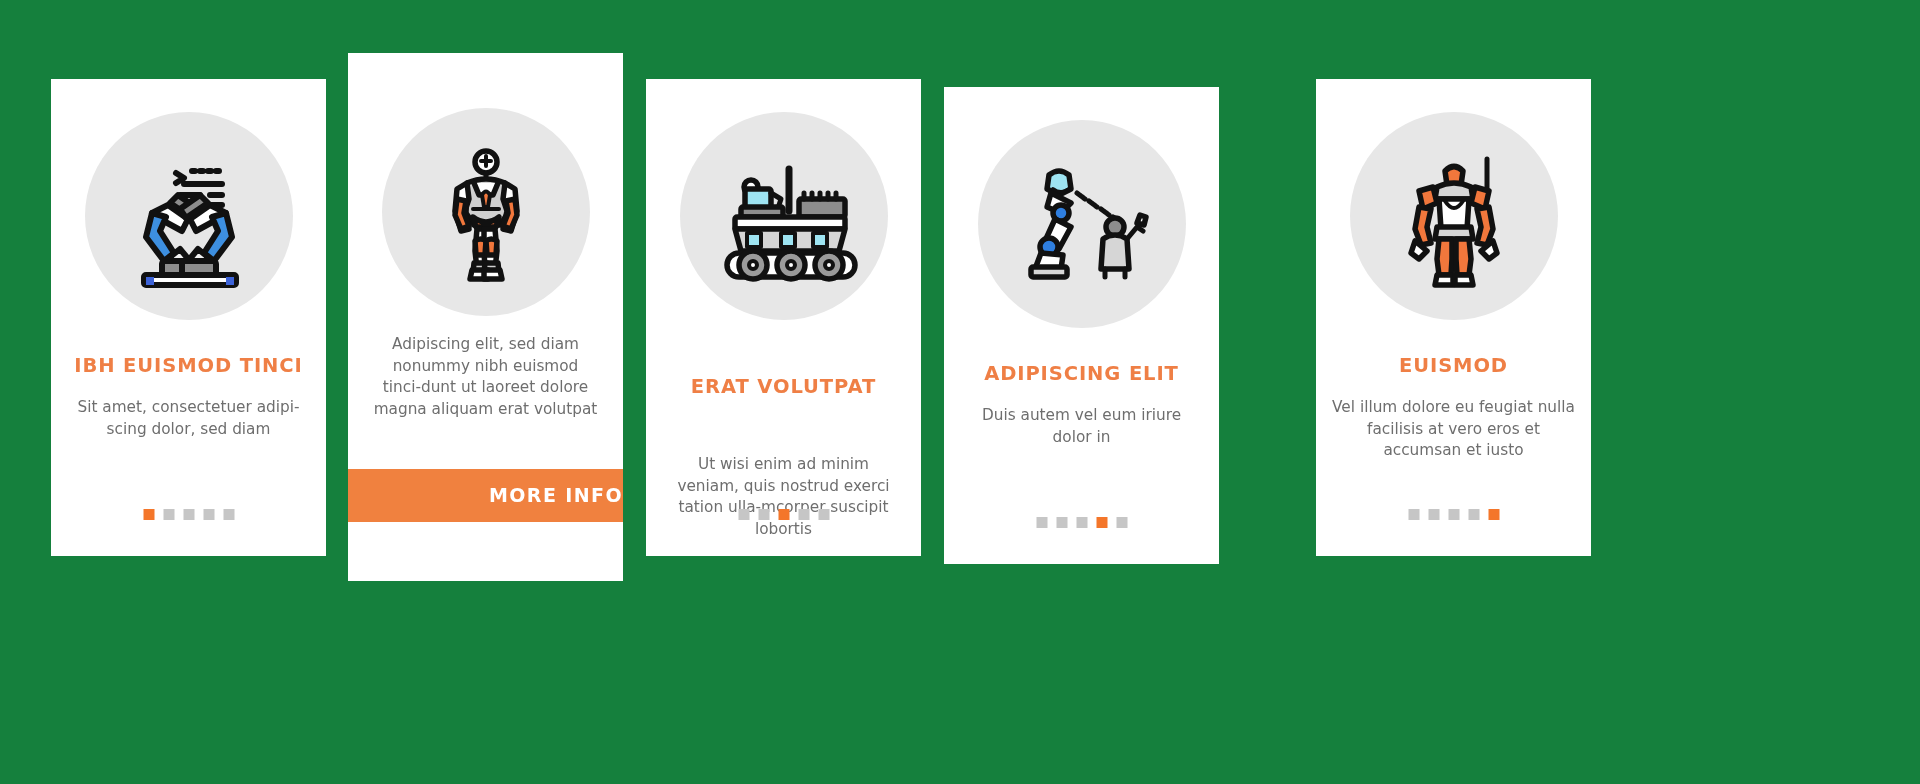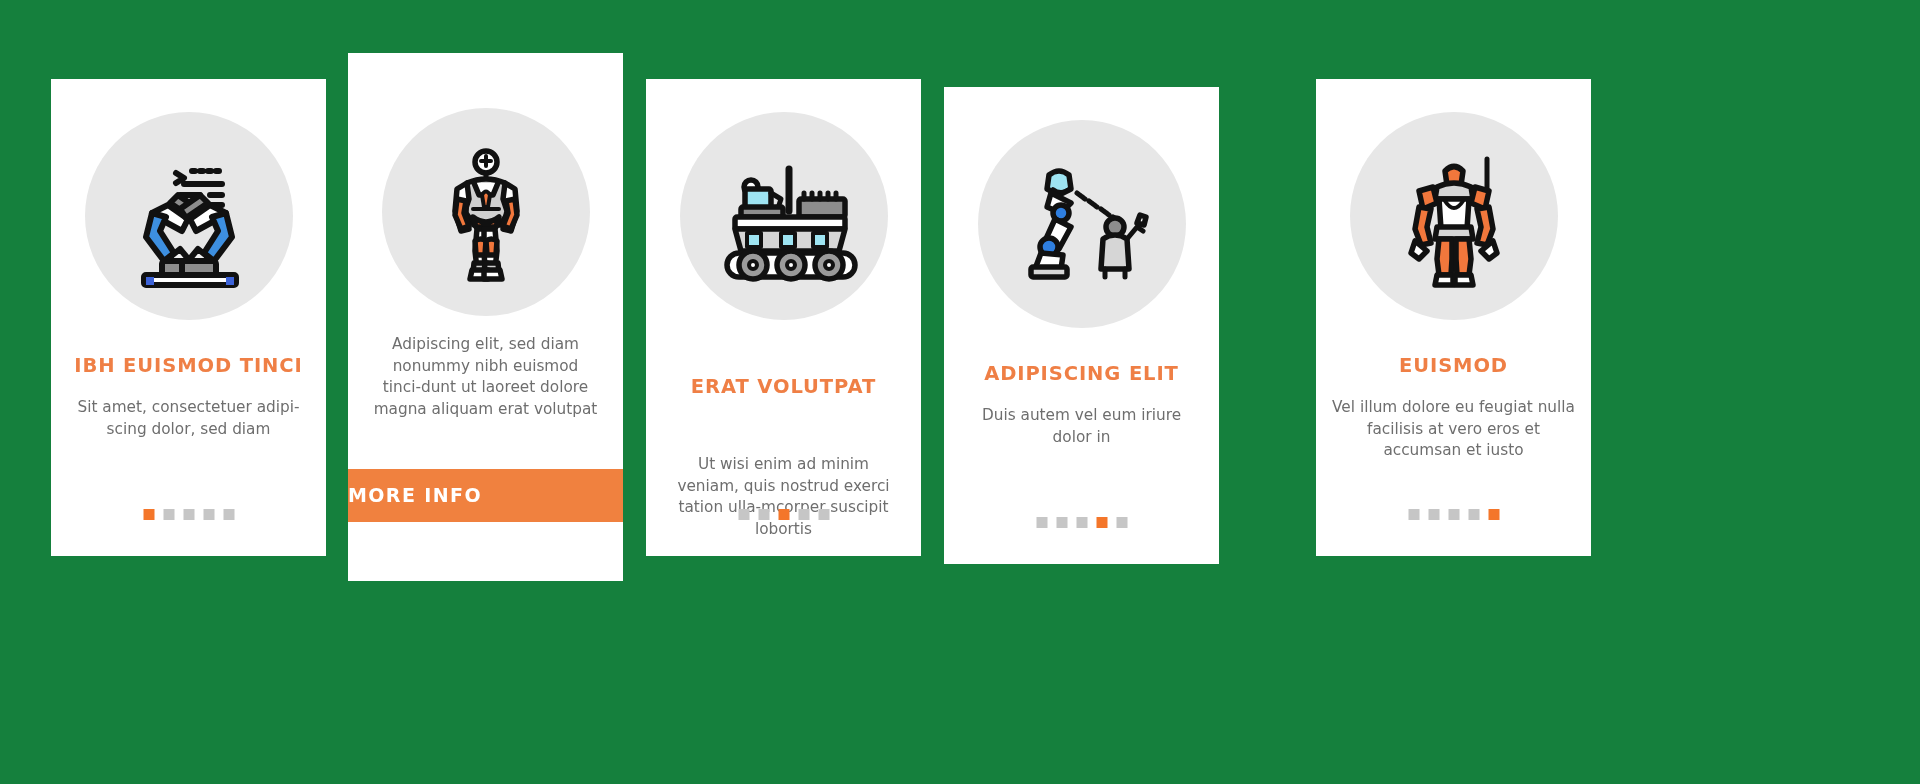--- a/index.html
+++ b/index.html
@@ -68,21 +68,21 @@
   }
   .dot.active{ background:#f4762a; }
 
   .more-btn{
     width:100%;
     background:#f0813f;
     color:#ffffff;
     font-weight:bold;
     font-size:19px;
     letter-spacing:1.4px;
-    text-align:left;
+    text-align:right;
     padding:15px 0 16px 0;
     border:none;
     cursor:pointer;
     font-family:"DejaVu Sans", sans-serif;
   }
 </style>
 </head>
 <body>
 
 <div id="stage">

